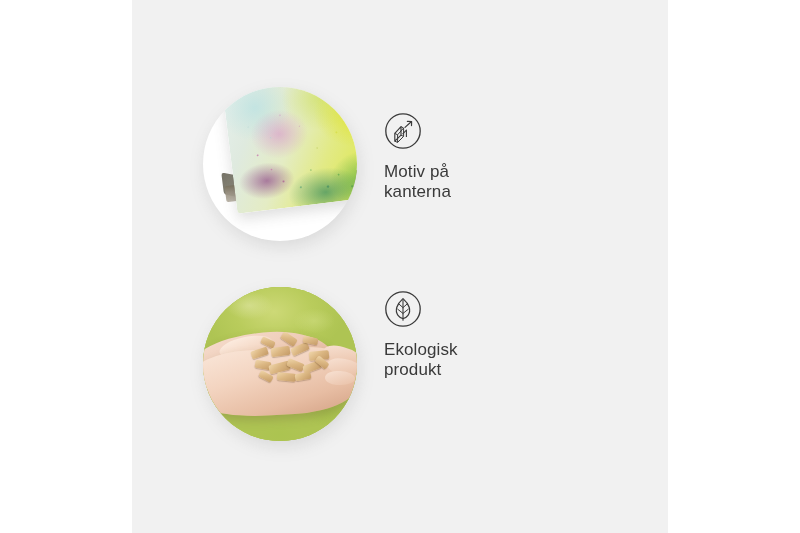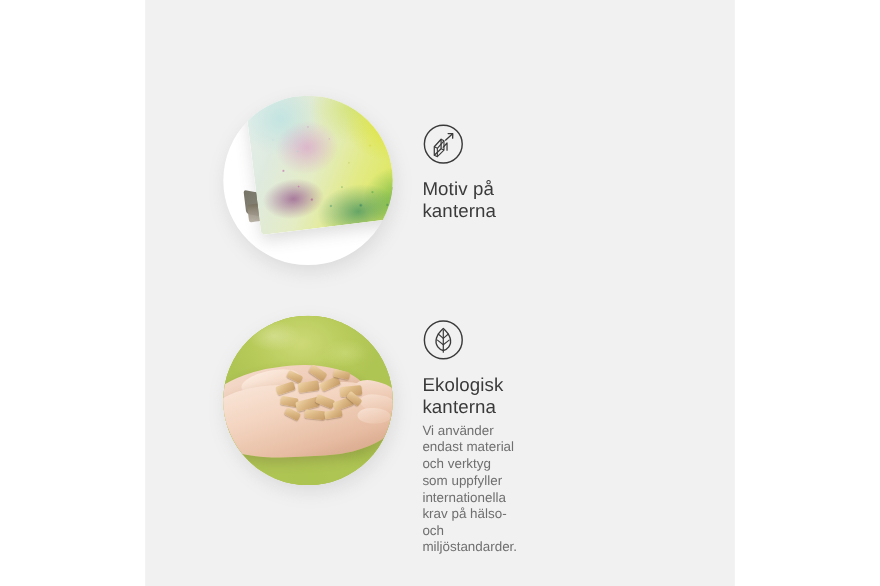--- a/index.html
+++ b/index.html
@@ -312,18 +312,17 @@
         <svg viewBox="0 0 38 38" width="38" height="38" aria-hidden="true">
           <circle cx="19" cy="19" r="17.2" fill="none" stroke="#3a3a3a" stroke-width="1.3"></circle>
           <path d="M19 8.6 C25.4 14.2 27.4 20.6 24.0 25.3 C22.6 27.2 20.9 28.2 19 28.6 C17.1 28.2 15.4 27.2 14.0 25.3 C10.6 20.6 12.6 14.2 19 8.6 Z" fill="none" stroke="#3a3a3a" stroke-width="1.25" stroke-linejoin="round"></path>
           <path d="M19 10.4 L19 30.2" fill="none" stroke="#3a3a3a" stroke-width="1.1" stroke-linecap="round"></path>
           <path d="M19 17.6 L14.4 13.6" fill="none" stroke="#3a3a3a" stroke-width="1.0" stroke-linecap="round"></path>
           <path d="M19 17.6 L23.6 13.6" fill="none" stroke="#3a3a3a" stroke-width="1.0" stroke-linecap="round"></path>
           <path d="M19 23.4 L13.7 19.2" fill="none" stroke="#3a3a3a" stroke-width="1.0" stroke-linecap="round"></path>
           <path d="M19 23.4 L24.3 19.2" fill="none" stroke="#3a3a3a" stroke-width="1.0" stroke-linecap="round"></path>
         </svg>
       </div>
-      <h2 class="feature-title ft-2">Ekologisk kanterna</h2>
-      <p class="feature-body feature-body-2">Vi använder endast material och verktyg som uppfyller internationella krav på hälso- och miljöstandarder.</p>
+      <h2 class="feature-title ft-2">Ekologisk produkt</h2>
     </div>
   </div>
 
 </div>
 
 </body></html>

